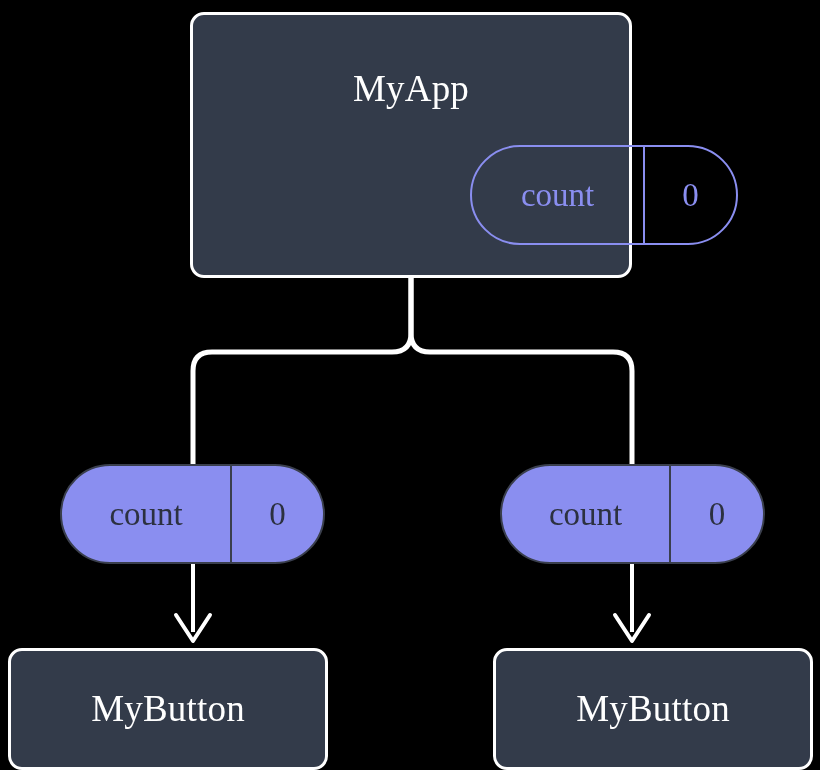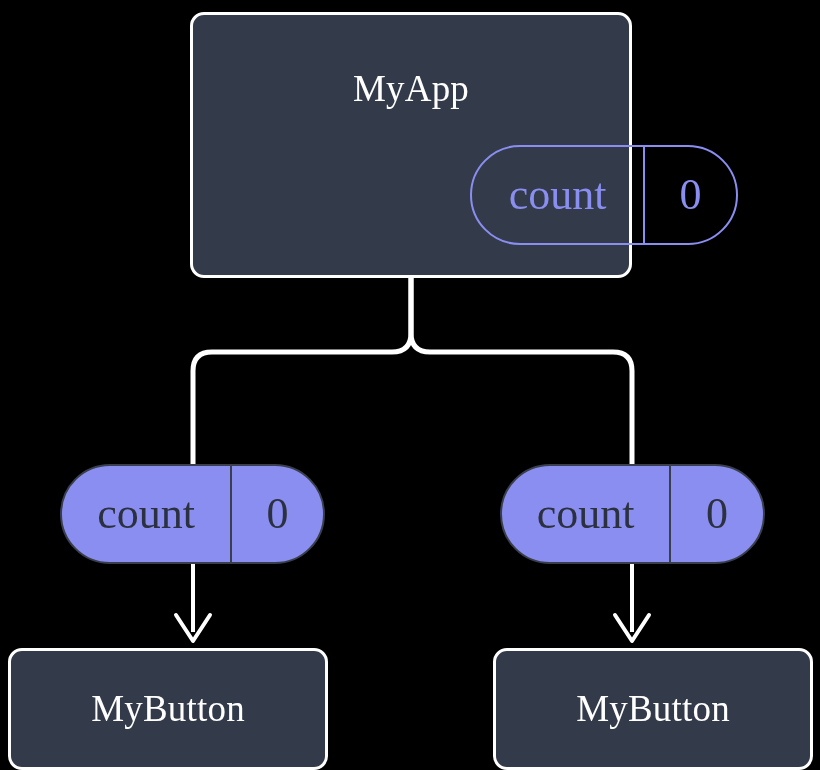--- a/index.html
+++ b/index.html
@@ -78,21 +78,21 @@
     display: flex;
     align-items: stretch;
     border-radius: 999px;
     overflow: hidden;
   }
   .pill .pill-key,
   .pill .pill-val {
     display: flex;
     align-items: center;
     justify-content: center;
-    font-size: 44px;
+    font-size: 33px;
     font-weight: 400;
     line-height: 1;
     white-space: nowrap;
   }
 
   
   .pill-outline {
     border: 2px solid #8a8ef0;
     background: transparent;
   }

